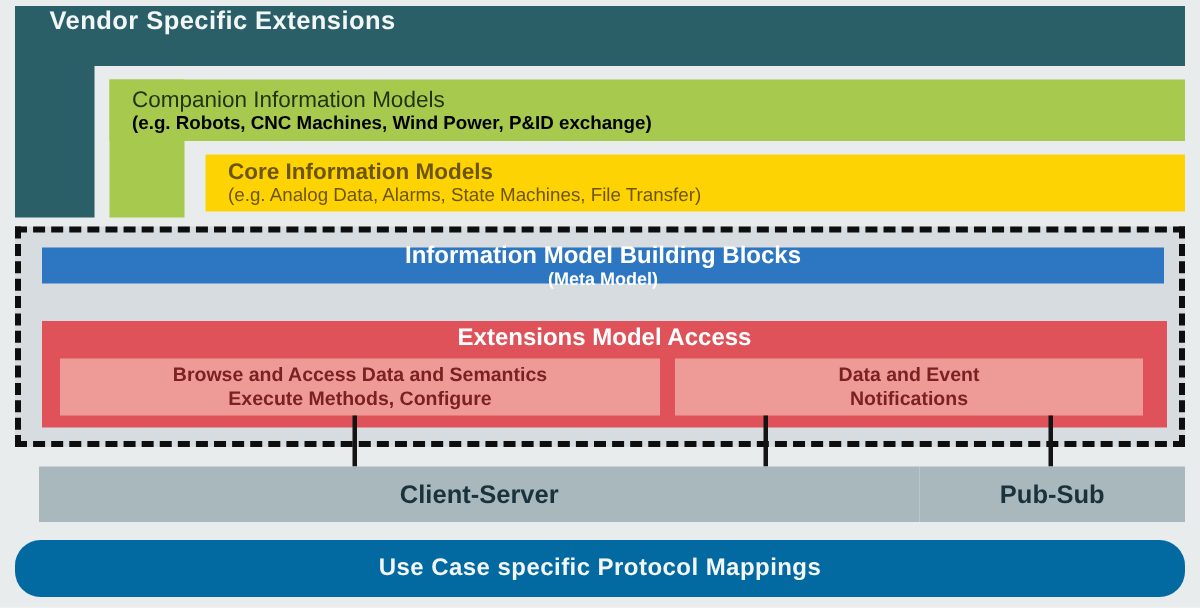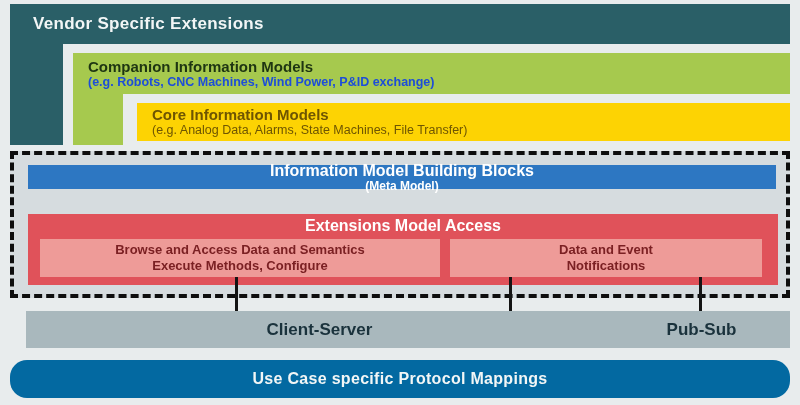--- a/index.html
+++ b/index.html
@@ -6,29 +6,29 @@
   #stage{
     position:relative;width:800px;height:405px;overflow:hidden;
     background:#e8eced;
     font-family:"Liberation Sans","DejaVu Sans",sans-serif;
     -webkit-font-smoothing:antialiased;
   }
   .abs{position:absolute;box-sizing:border-box;}
 
   
   .vendor-band{left:10px;top:4px;width:780px;height:40px;background:#2a5f67;
-    display:flex;align-items:center;padding-left:23px;}
+    display:flex;padding-left:23px;}
   .vendor-col{left:10px;top:4px;width:53px;height:141px;background:#2a5f67;}
   .vendor-title{color:#f2f6f6;font-size:17px;font-weight:700;letter-spacing:.3px;}
 
   .companion-band{left:73px;top:53px;width:717px;height:41px;background:#a6c94e;
     display:flex;flex-direction:column;justify-content:center;padding-left:15px;}
   .companion-col{left:73px;top:53px;width:50px;height:92px;background:#a6c94e;}
-  .companion-title{color:#1e3512;font-size:15px;font-weight:700;line-height:17px;}
-  .companion-sub{color:#1d4ed8;font-size:12.5px;font-weight:700;line-height:15px;}
+  .companion-title{color:#1e3512;font-size:15px;font-weight:400;line-height:17px;}
+  .companion-sub{color:#000000;font-size:12.5px;font-weight:700;line-height:15px;}
 
   .core-band{left:137px;top:103px;width:653px;height:38px;background:#fdd303;
     display:flex;flex-direction:column;justify-content:center;padding-left:15px;}
   .core-title{color:#6e5502;font-size:15px;font-weight:700;line-height:17px;}
   .core-sub{color:#6e5502;font-size:12.5px;font-weight:400;line-height:15px;}
 
   
   .dashed-box{left:10px;top:151px;width:780px;height:147px;background:#d6dcdf;
     border:4px dashed #0e0e0e;}
 

